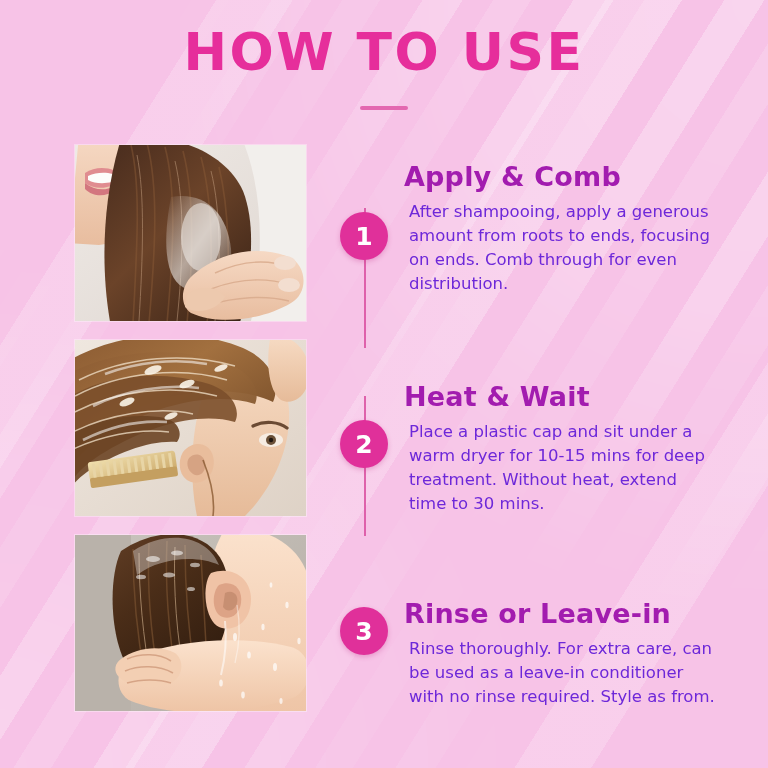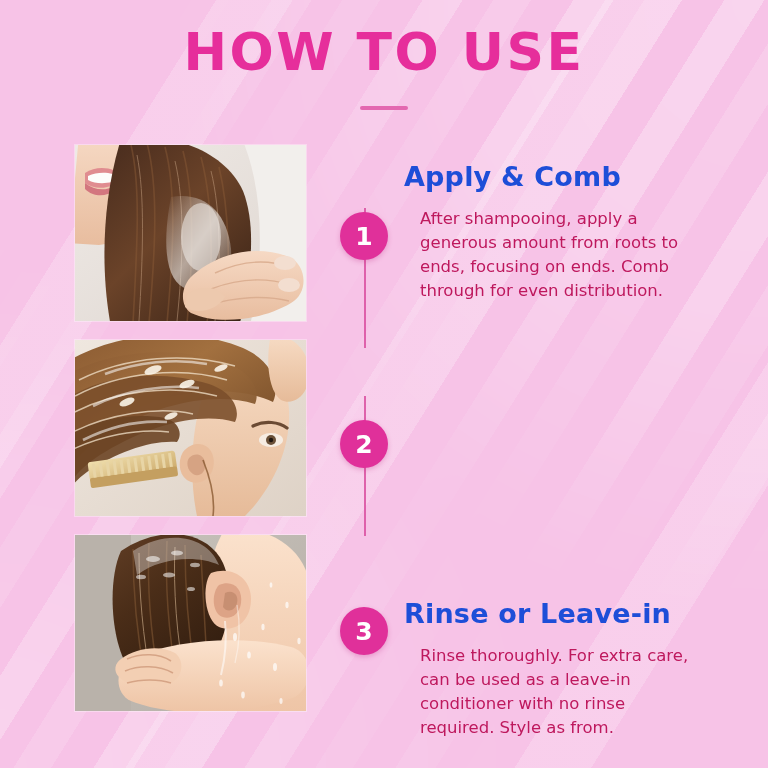--- a/index.html
+++ b/index.html
@@ -91,25 +91,25 @@
   #node-2{top:280px;}
   #node-3{top:467px;}
 
   
   .block{position:absolute;left:404px;width:316px;}
   #block-1{top:163px;}
   #block-2{top:383px;}
   #block-3{top:600px;}
   .block h2{
     margin:0 0 9px 0;font-size:27px;line-height:1.05;font-weight:bold;
-    color:#1d4ed8;letter-spacing:.2px;
+    color:#a21caf;letter-spacing:.2px;
     font-family:"DejaVu Sans","Liberation Sans",sans-serif;
   }
   .block p{
-    margin:16px;font-size:16.5px;line-height:1.45;color:#be185d;
+    margin:5px;font-size:16.5px;line-height:1.45;color:#6d28d9;
     font-family:"DejaVu Sans","Liberation Sans",sans-serif;
   }
 </style>
 </head>
 <body>
 
 <div id="poster">
 
   <div class="stripes2"></div>
   <div class="stripes"></div>
@@ -347,19 +347,23 @@
     <div class="node" id="node-1">1</div>
     <div class="node" id="node-2">2</div>
     <div class="node" id="node-3">3</div>
   </div>
 
   <div class="block" id="block-1">
     <h2>Apply &amp; Comb</h2>
     <p>After shampooing, apply a generous amount from roots to ends, focusing on ends. Comb through for even distribution.</p>
   </div>
 
+  <div class="block" id="block-2">
+    <h2>Heat &amp; Wait</h2>
+    <p>Place a plastic cap and sit under a warm dryer for 10-15 mins for deep treatment. Without heat, extend time to 30 mins.</p>
+  </div>
 
   <div class="block" id="block-3">
     <h2>Rinse or Leave-in</h2>
     <p>Rinse thoroughly. For extra care, can be used as a leave-in conditioner with no rinse required. Style as from.</p>
   </div>
 
 </div>
 
 </body></html>

